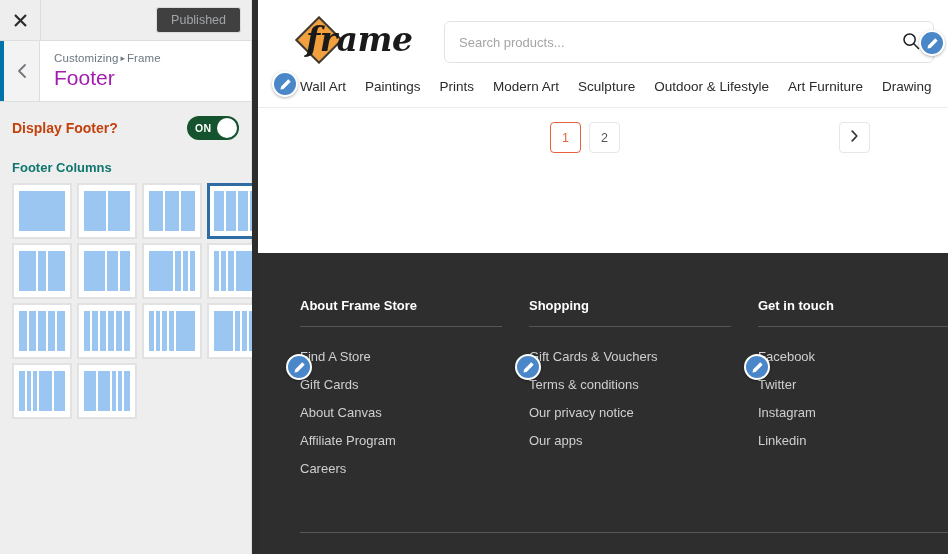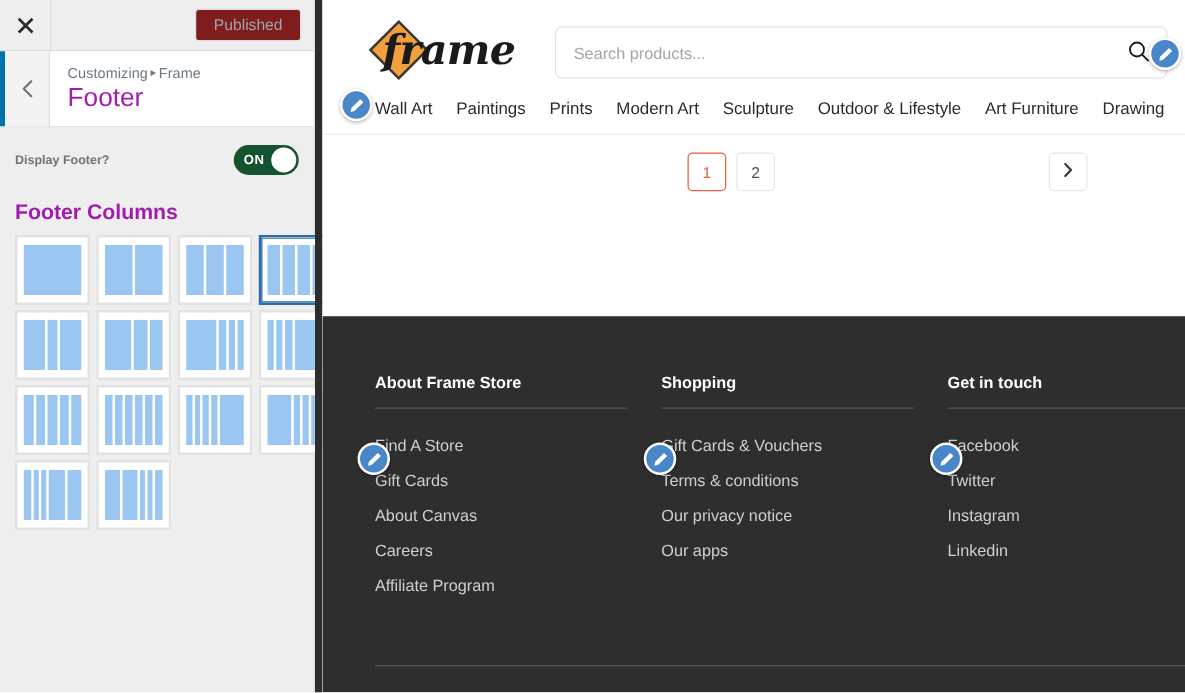--- a/index.html
+++ b/index.html
@@ -39,21 +39,21 @@
     border-right: 1px solid #dddddd;
     background: #eeeeee; cursor: pointer;
   }
   .close-btn svg { display: block; }
   .topbar-spacer { flex: 1; }
   .published-btn {
     margin-right: 10px;
     padding: 5px 14px;
     font-size: 12.5px;
     color: #a0a5aa;
-    background: #7f1d1d;
+    background: #404040;
     border: 1px solid #dcdcdc;
     border-radius: 3px;
     cursor: default;
   }
 
   
   .panel-head {
     position: relative;
     height: 61px;
     background: #ffffff;
@@ -88,21 +88,21 @@
     margin-top: 0;
   }
 
   
   .controls { padding: 0 10px; }
   .ctrl-row {
     display: flex; align-items: center; justify-content: space-between;
     padding: 14px 2px 0 2px;
   }
   .ctrl-label {
-    font-size: 10px; font-weight: bold; color: #737373;
+    font-size: 14px; font-weight: bold; color: #c2410c;
   }
   .toggle {
     position: relative;
     width: 52px; height: 24px;
     border-radius: 12px;
     background: #14532d;
     cursor: pointer;
     display: flex; align-items: center;
   }
   .toggle .t-text {
@@ -110,21 +110,21 @@
     font-size: 10.5px; font-weight: bold; color: #ffffff;
     letter-spacing: .4px;
   }
   .toggle .knob {
     position: absolute; right: 2px;
     width: 20px; height: 20px; border-radius: 50%;
     background: #ffffff;
   }
 
   .section-label {
-    font-size: 17px; font-weight: bold; color: #a21caf;
+    font-size: 13px; font-weight: bold; color: #0f766e;
     padding: 20px 2px 8px 2px;
   }
 
   
   .layout-grid {
     display: grid;
     grid-template-columns: repeat(4, 60px);
     gap: 4px 5px;
     padding: 0 2px;
   }
@@ -515,22 +515,22 @@
 
     <div class="site-footer">
       <div class="foot-cols" id="foot-cols">
           <div class="foot-col">
             <div class="foot-head">About Frame Store</div>
             <div class="foot-rule"></div>
             <div class="foot-links">
               <span class="foot-link">Find A Store</span>
               <span class="foot-link">Gift Cards</span>
               <span class="foot-link">About Canvas</span>
+              <span class="foot-link">Affiliate Program</span>
               <span class="foot-link">Careers</span>
-              <span class="foot-link">Affiliate Program</span>
             </div>
             <div class="edit-pencil" style="left: -14px; top: 56px;">
               <span>
                 <svg width="13" height="13" viewBox="0 0 16 16">
                   <path d="M11.4 1.6 L14.4 4.6 L5.6 13.4 L1.8 14.2 L2.6 10.4 Z" fill="#ffffff"></path>
                 </svg>
               </span>
             </div>
           </div>
           <div class="foot-col">

